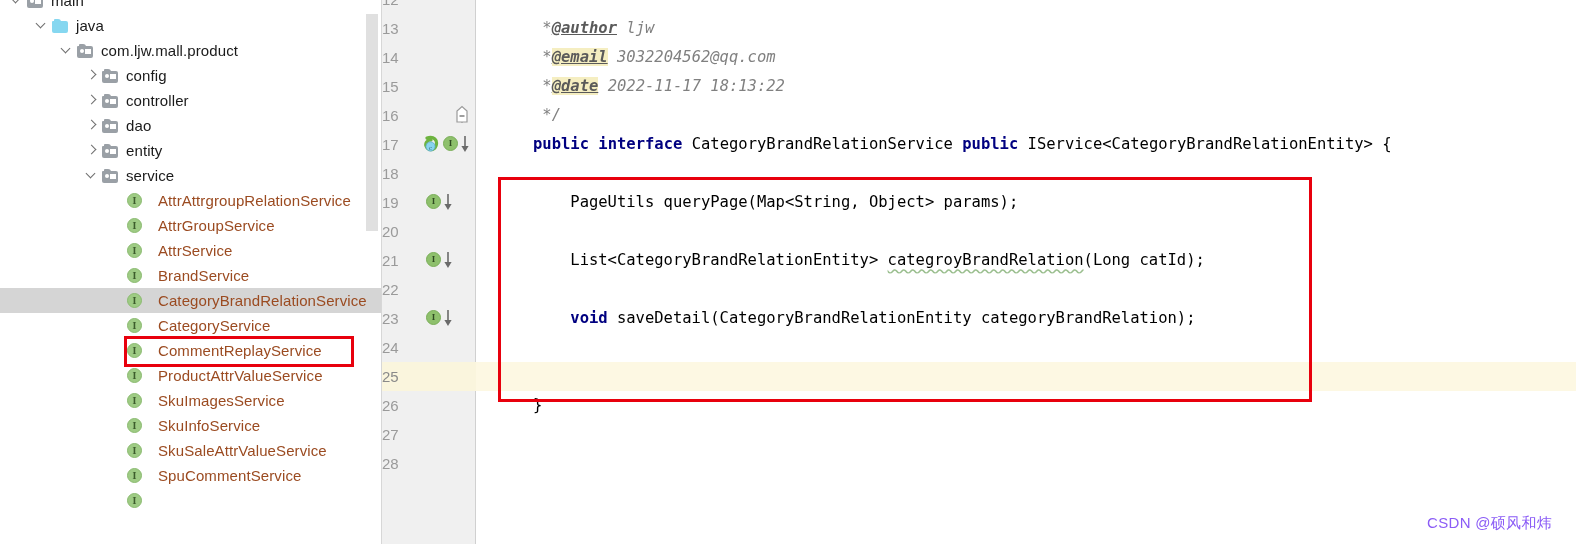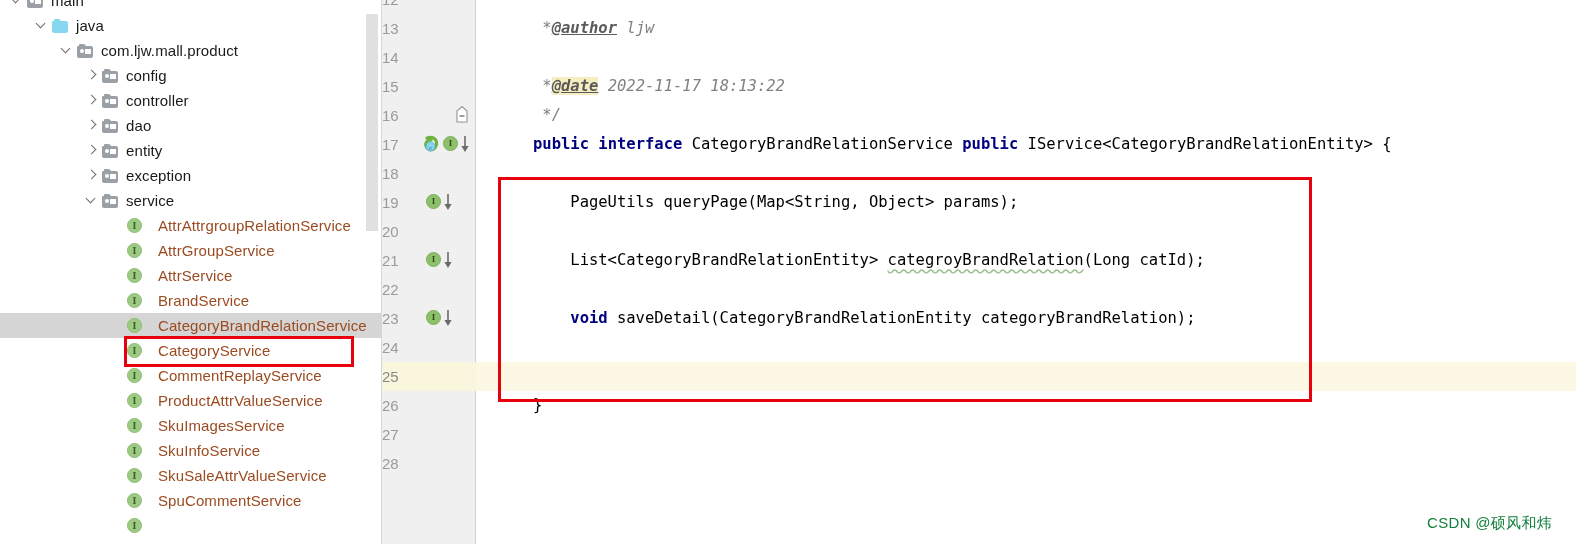--- a/index.html
+++ b/index.html
@@ -309,21 +309,21 @@
     box-sizing: border-box;
     pointer-events: none;
     z-index: 5;
   }
 
   .watermark {
     position: absolute;
     right: 24px;
     bottom: 11px;
     font-size: 15px;
-    color: #15803d;
+    color: #8b5cf6;
     font-family: "Liberation Sans", sans-serif;
     white-space: nowrap;
     letter-spacing: 0.3px;
   }
 </style>
 </head>
 <body>
 
 <div id="app">
 
@@ -384,29 +384,20 @@
           <span class="indent" style="width: 83px;"></span>
           <span class="twisty right"></span>
           <span class="ic folder-gray">
             <span class="dot"></span>
             <span class="bar"></span>
           </span>
           <span class="tree-label pkg">entity</span>
         </div>
         <div class="tree-row">
           <span class="indent" style="width: 83px;"></span>
-          <span class="twisty right"></span>
-          <span class="ic folder-gray">
-            <span class="dot"></span>
-            <span class="bar"></span>
-          </span>
-          <span class="tree-label pkg">exception</span>
-        </div>
-        <div class="tree-row">
-          <span class="indent" style="width: 83px;"></span>
           <span class="twisty down"></span>
           <span class="ic folder-gray">
             <span class="dot"></span>
             <span class="bar"></span>
           </span>
           <span class="tree-label pkg">service</span>
         </div>
         <div class="tree-row">
           <span class="indent" style="width: 108px;"></span>
           <span class="twisty none"></span>
@@ -529,20 +520,21 @@
         <div class="ln-row" style="position: absolute; left: 0px; top: -15px; width: 1194px; height: 29px;">
           <div class="ln-num">12</div>
           <div class="code-line" style="left: 160.31px;"><span class="cmt">*</span></div>
         </div>
         <div class="ln-row" style="position: absolute; left: 0px; top: 14px; width: 1194px; height: 29px;">
           <div class="ln-num">13</div>
           <div class="code-line" style="left: 160.31px;"><span class="cmt">*</span><span class="cmt-tag">@author</span><span class="cmt"> ljw</span></div>
         </div>
         <div class="ln-row" style="position: absolute; left: 0px; top: 43px; width: 1194px; height: 29px;">
           <div class="ln-num">14</div>
+          <div class="code-line" style="left: 160.31px;"><span class="cmt">*</span><span class="cmt-tag hl">@email</span><span class="cmt"> 3032204562@qq.com</span></div>
         </div>
         <div class="ln-row" style="position: absolute; left: 0px; top: 72px; width: 1194px; height: 29px;">
           <div class="ln-num">15</div>
           <div class="code-line" style="left: 160.31px;"><span class="cmt">*</span><span class="cmt-tag hl">@date</span><span class="cmt"> 2022-11-17 18:13:22</span></div>
         </div>
         <div class="ln-row" style="position: absolute; left: 0px; top: 101px; width: 1194px; height: 29px;">
           <div class="ln-num">16</div>
           <div class="fold-mark"><svg width="14" height="18" viewBox="0 0 14 18">
               <path d="M2 17 L2 6 L7 1.5 L12 6 L12 17 Z" fill="#ffffff" stroke="#9a9a9a" stroke-width="1.2"></path>
               <line x1="4.5" y1="11" x2="9.5" y2="11" stroke="#6a6a6a" stroke-width="1.3"></line>

